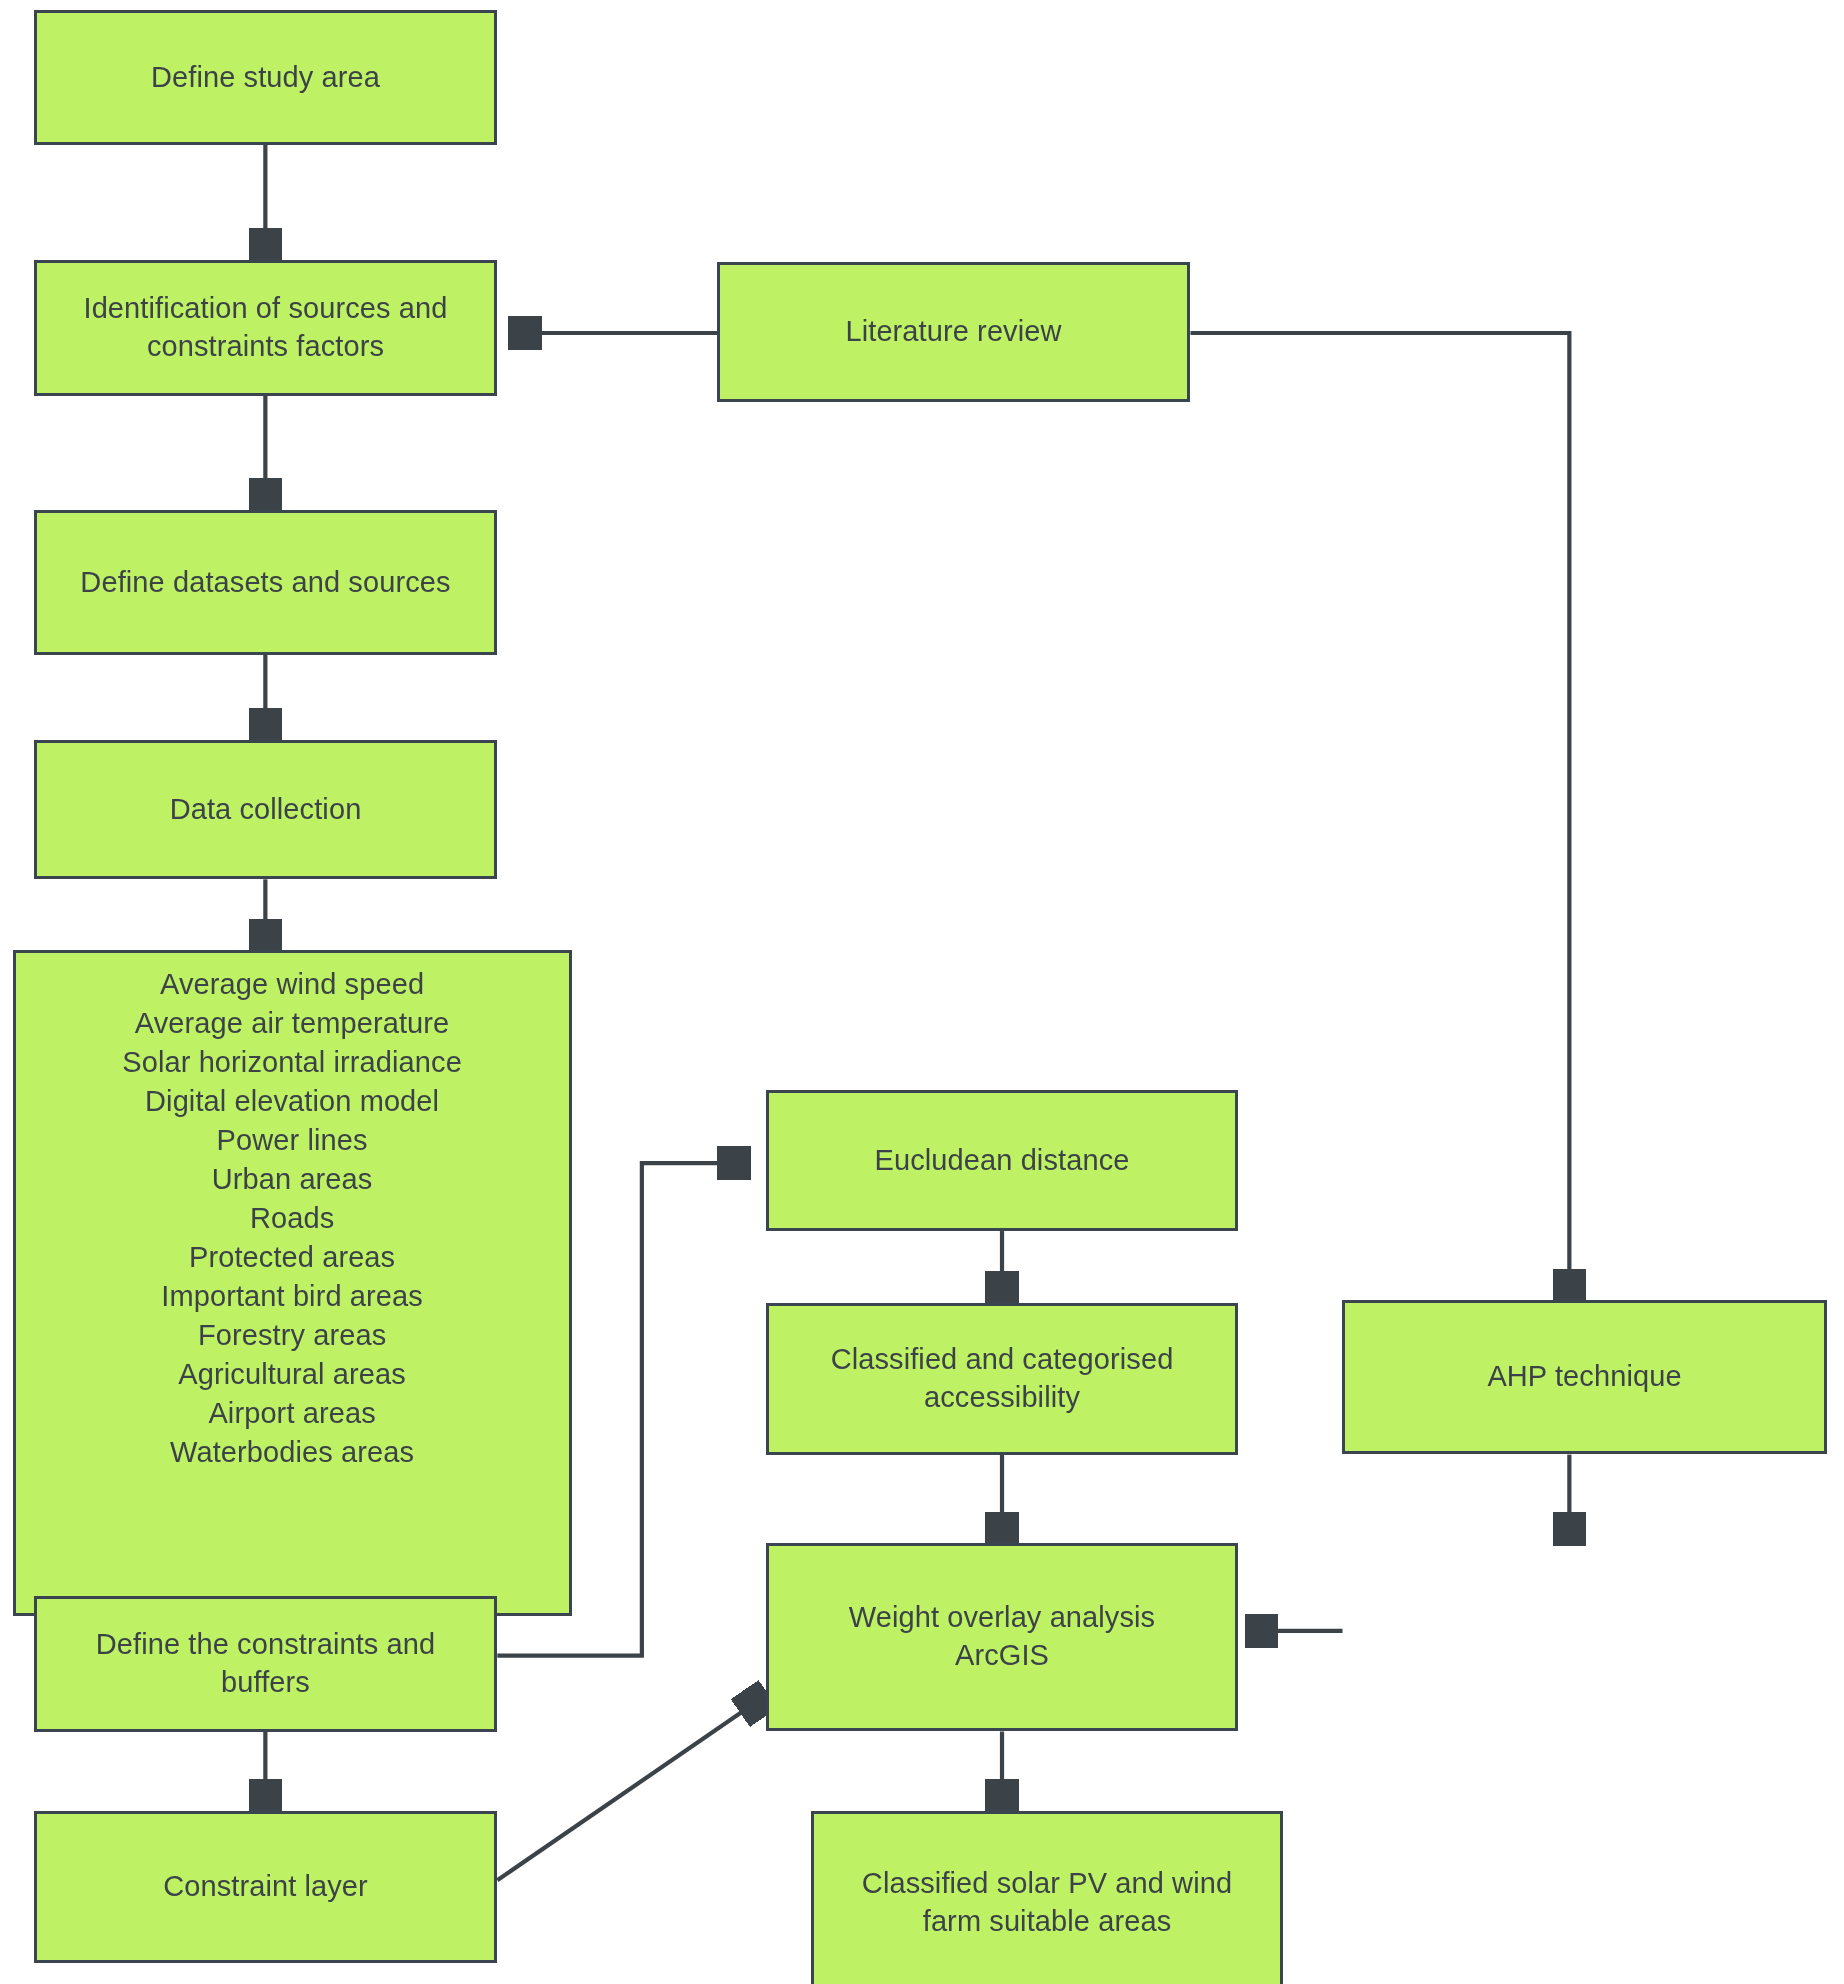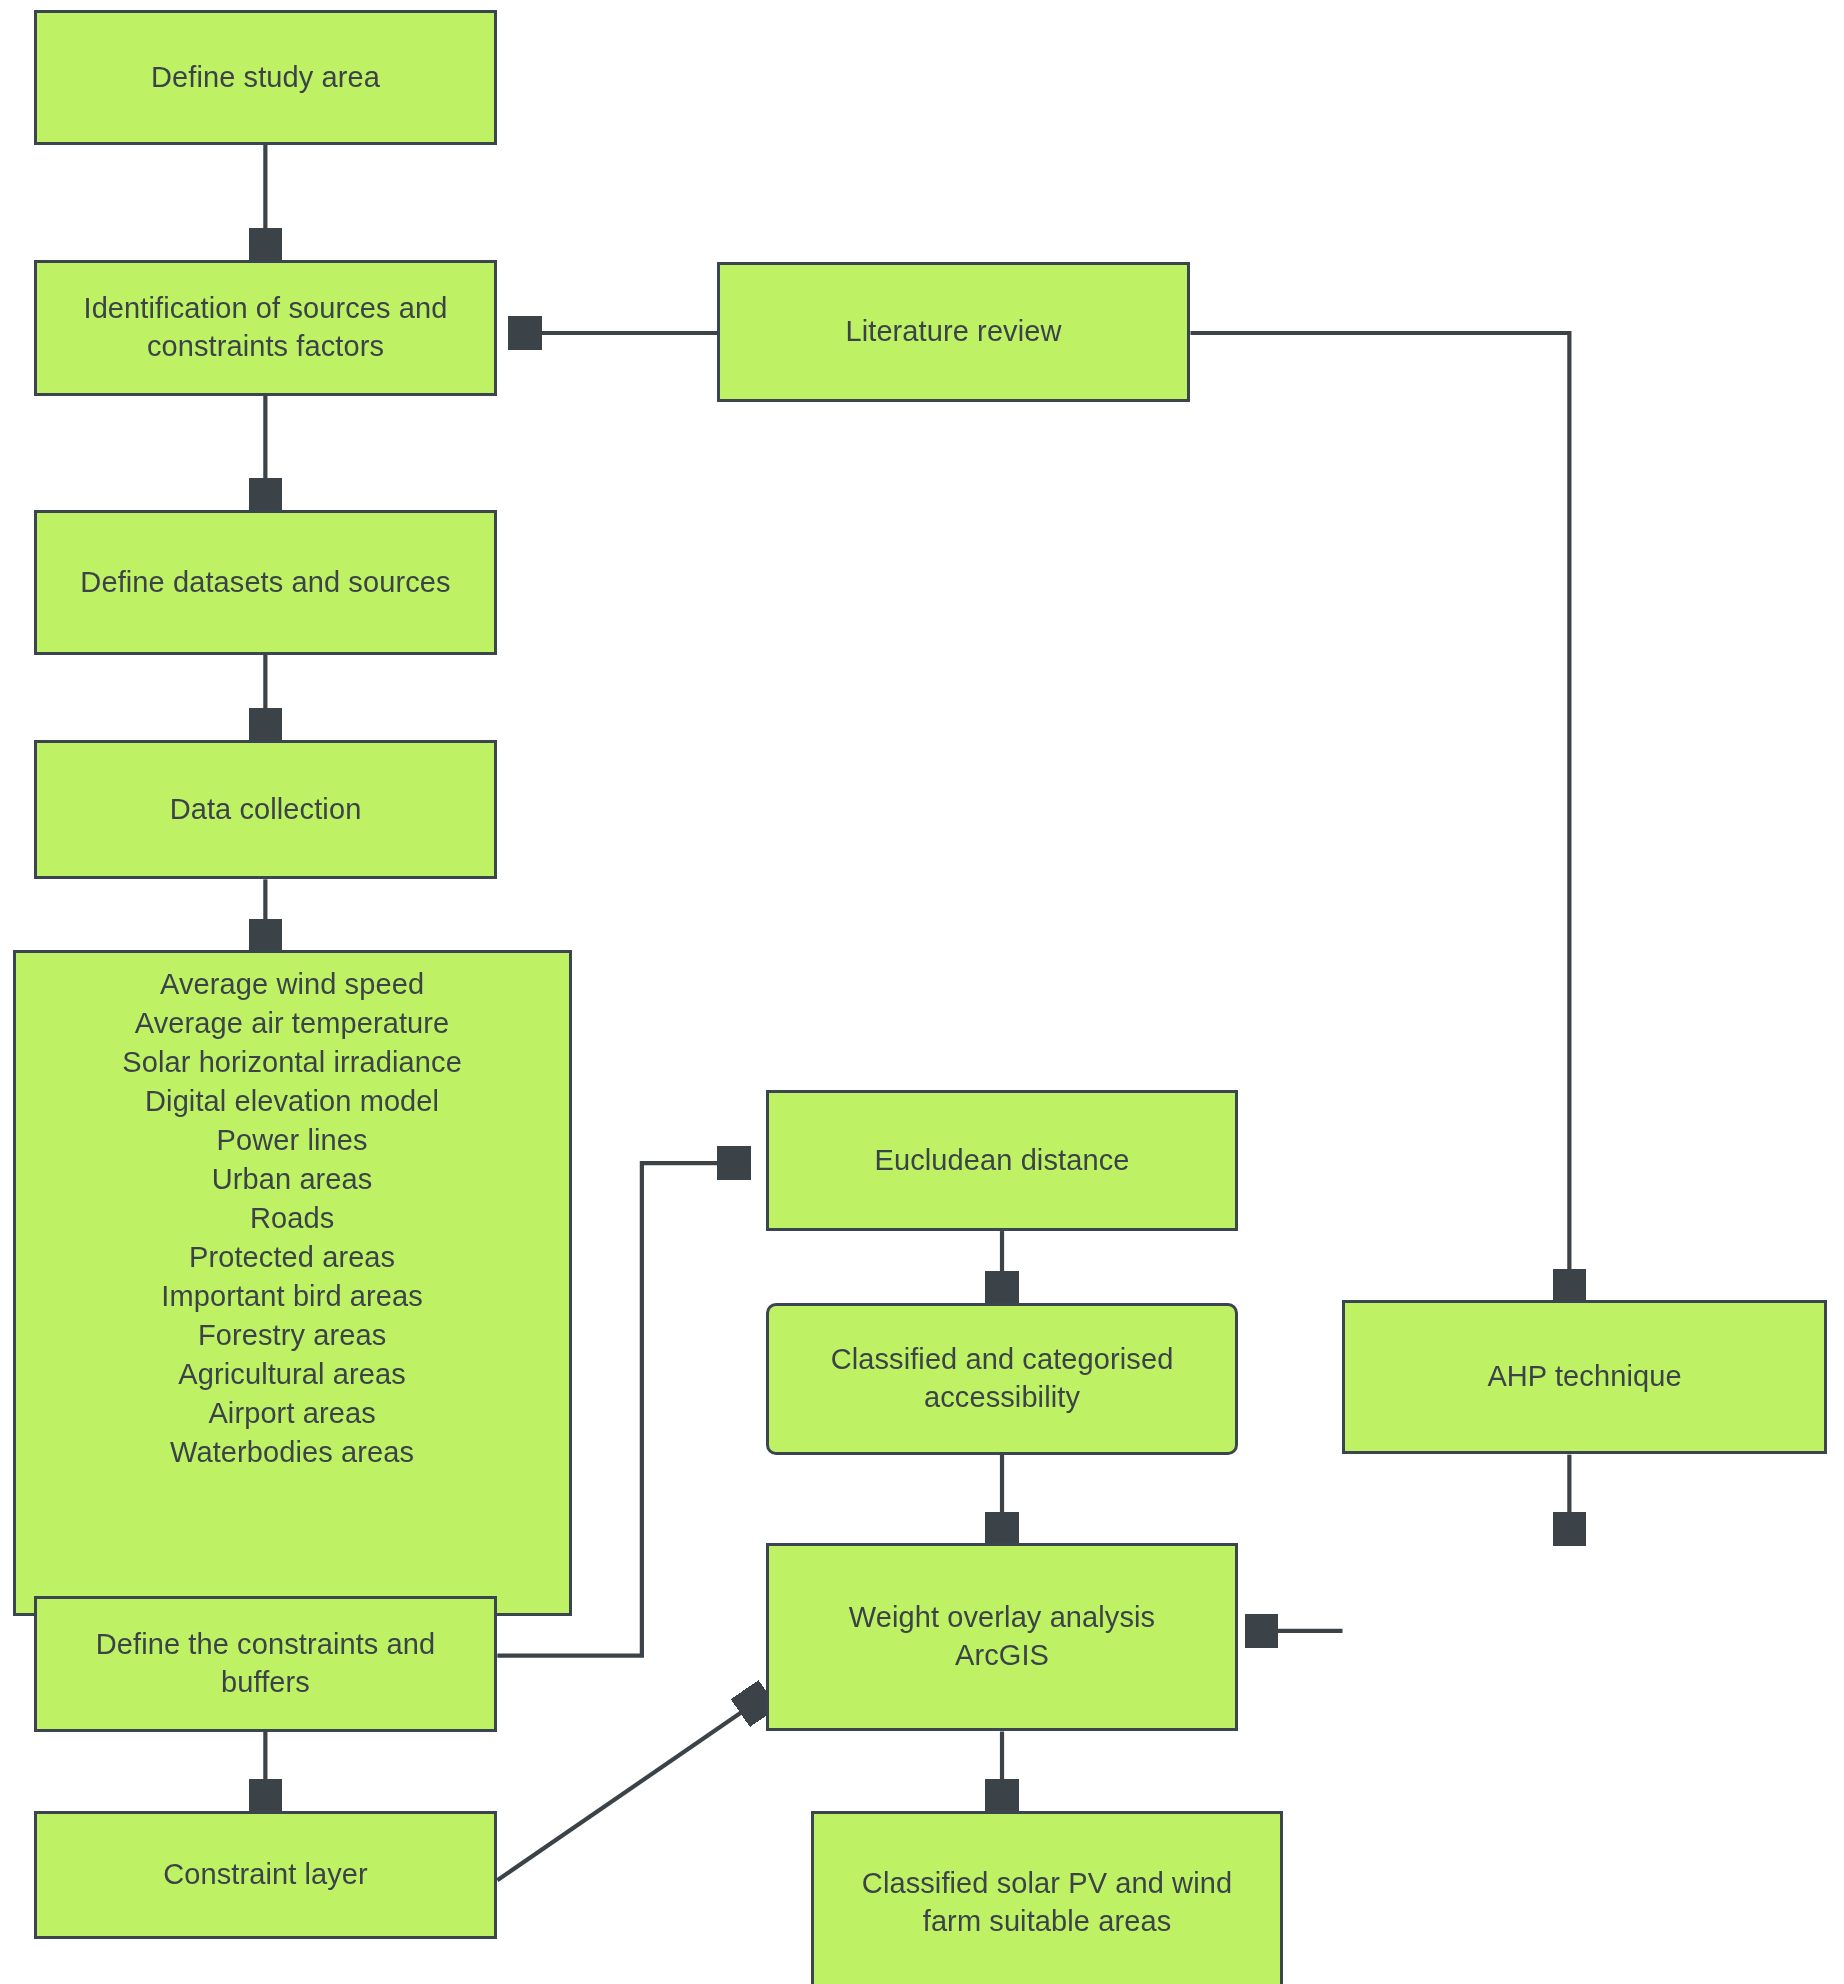--- a/index.html
+++ b/index.html
@@ -115,25 +115,25 @@
 Protected areas
 Important bird areas
 Forestry areas
 Agricultural areas
 Airport areas
 Waterbodies areas</div>
 
   <div class="node" style="left:34px; top:1596px; width:463px; height:136px;">Define the constraints and
 buffers</div>
 
-  <div class="node" style="left:34px; top:1811px; width:463px; height:128px;">Constraint layer</div>
+  <div class="node" style="left:34px; top:1811px; width:463px; height:152px;">Constraint layer</div>
 
   <div class="node" style="left:766px; top:1090px; width:472px; height:141px;">Eucludean distance</div>
 
-  <div class="node" style="left:766px; top:1303px; width:472px; height:152px;border-radius:10px;">Classified and categorised
+  <div class="node" style="left:766px; top:1303px; width:472px; height:152px;">Classified and categorised
 accessibility</div>
 
   <div class="node" style="left:766px; top:1543px; width:472px; height:188px;">Weight overlay analysis
 ArcGIS</div>
 
   <div class="node" style="left:766px; top:1811px; width:472px; height:184px;margin-left:45px;">Classified solar PV  and wind
 farm suitable areas</div>
 
   <div class="node" style="left:1342px; top:1300px; width:485px; height:154px;">AHP  technique</div>
 

